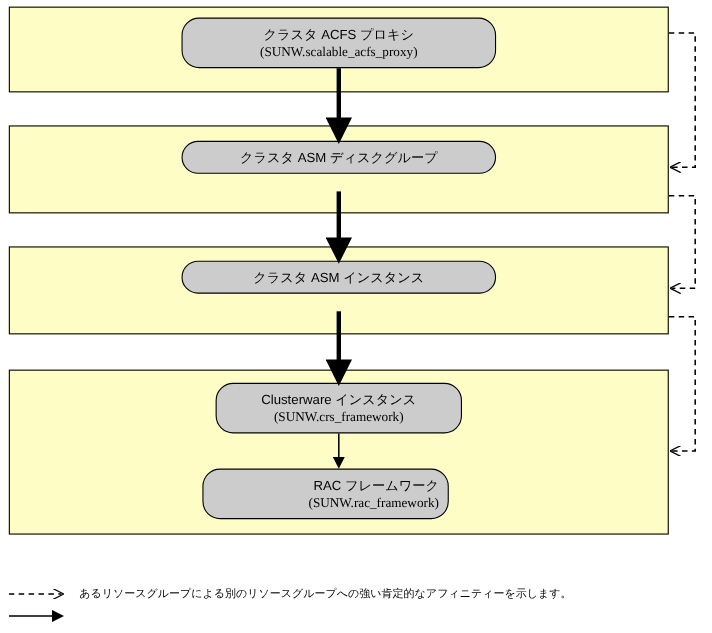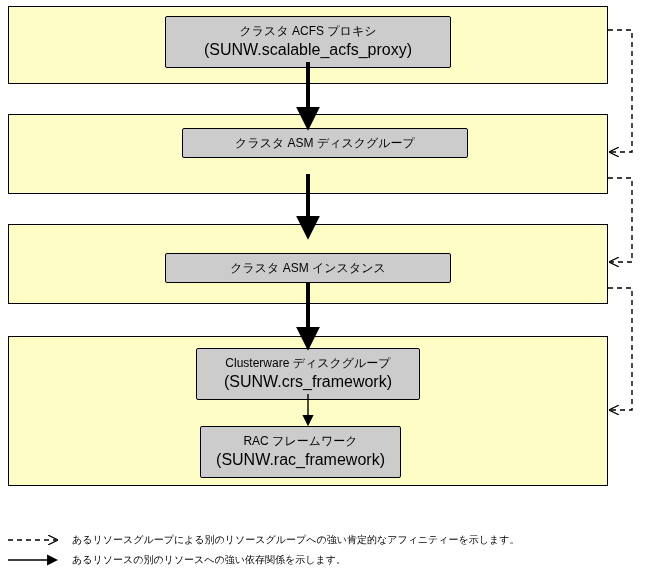--- a/index.html
+++ b/index.html
@@ -25,29 +25,29 @@
     background: #fefdc6;
     border: 1px solid #000;
     box-sizing: border-box;
   }
   
   .node {
     position: absolute;
     width: 286px;
     background: #cccccc;
     border: 1px solid #000;
-    border-radius: 2px;
+    border-radius: 16px;
     box-sizing: border-box;
     text-align: center;
     padding: 6px 8px 6px 8px;
     line-height: 1.35;
   }
   .node .subtitle {
-    font-family: Liberation Sans, sans-serif;
-    font-size: 16px;
+    font-family: Liberation Serif, serif;
+    font-size: 12px;
   }
   
   svg.overlay {
     position: absolute;
     top: 0;
     left: 0;
     width: 647px;
     height: 575px;
     pointer-events: none;
   }
@@ -81,31 +81,31 @@
 
 <div class="group" id="group0" style="top: 6px; height: 78px;"></div>
 <div class="group" id="group1" style="top: 114px; height: 80px;"></div>
 <div class="group" id="group2" style="top: 224px; height: 80px;"></div>
 <div class="group" id="group3" style="top: 336px; height: 150px;"></div>
 
 <div class="node" id="node0" style="top: 16px; left: 165px;">
   <div>クラスタ ACFS プロキシ</div>
   <div class="subtitle">(SUNW.scalable_acfs_proxy)</div>
 </div>
-<div class="node" id="node1" style="top: 128px; left: 182px;">
+<div class="node" id="node1" style="top: 128px; left: 165px;">
   <div>クラスタ ASM ディスクグループ</div>
 </div>
-<div class="node" id="node2" style="top: 253px; left: 165px;">
+<div class="node" id="node2" style="top: 237px; left: 165px;">
   <div>クラスタ ASM インスタンス</div>
 </div>
 <div class="node" id="node3" style="top: 348px; left: 196px; width: 224px;">
-  <div>Clusterware ディスクグループ</div>
+  <div>Clusterware インスタンス</div>
   <div class="subtitle">(SUNW.crs_framework)</div>
 </div>
-<div class="node" id="node4" style="top: 426px; left: 200px; width: 201px;">
+<div class="node" id="node4" style="top: 426px; left: 184px; width: 224px; text-align: right;">
   <div>RAC フレームワーク</div>
   <div class="subtitle">(SUNW.rac_framework)</div>
 </div>
 
 <svg class="overlay">
   <defs>
     <marker id="arrow-big" viewBox="0 0 10 10" refX="8" refY="5" markerWidth="6" markerHeight="6" orient="auto-start-reverse">
       <path d="M0,0 L10,5 L0,10 z" fill="#000"></path>
     </marker>
     <marker id="arrow-thin" viewBox="0 0 10 10" refX="8" refY="5" markerWidth="8" markerHeight="8" orient="auto-start-reverse">
@@ -149,17 +149,16 @@
     <span class="legend-swatch">
       <svg width="52" height="14">
             <defs>
               <marker id="la3" viewBox="0 0 10 10" refX="8" refY="5" markerWidth="8" markerHeight="8" orient="auto">
                 <path d="M0,0 L10,5 L0,10 z" fill="#000"></path>
               </marker>
             </defs>
             <line x1="0" y1="7" x2="48" y2="7" stroke="#000" stroke-width="1.4" marker-end="url(#la3)"></line>
           </svg>
     </span>
-    <span class="legend-text">あるリソースの別のリソースへの強い依存関係を示します。</span>
   </div>
 </div>
 
 </div>
 
 </body></html>

